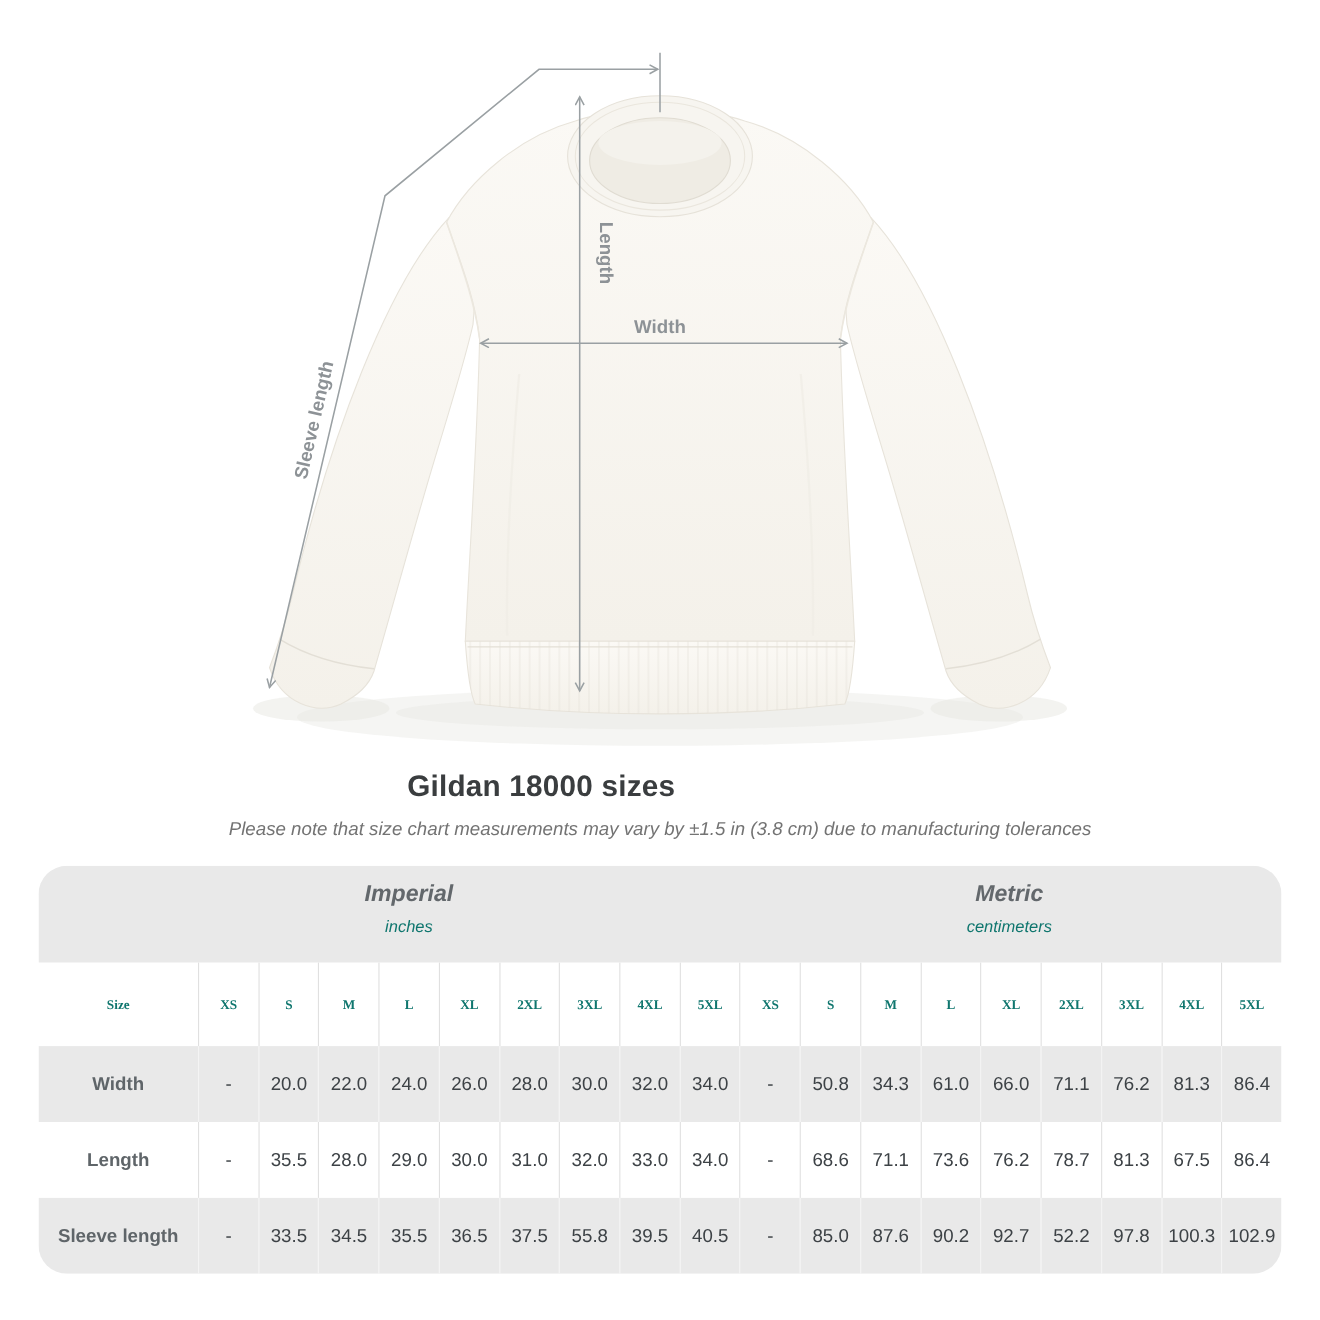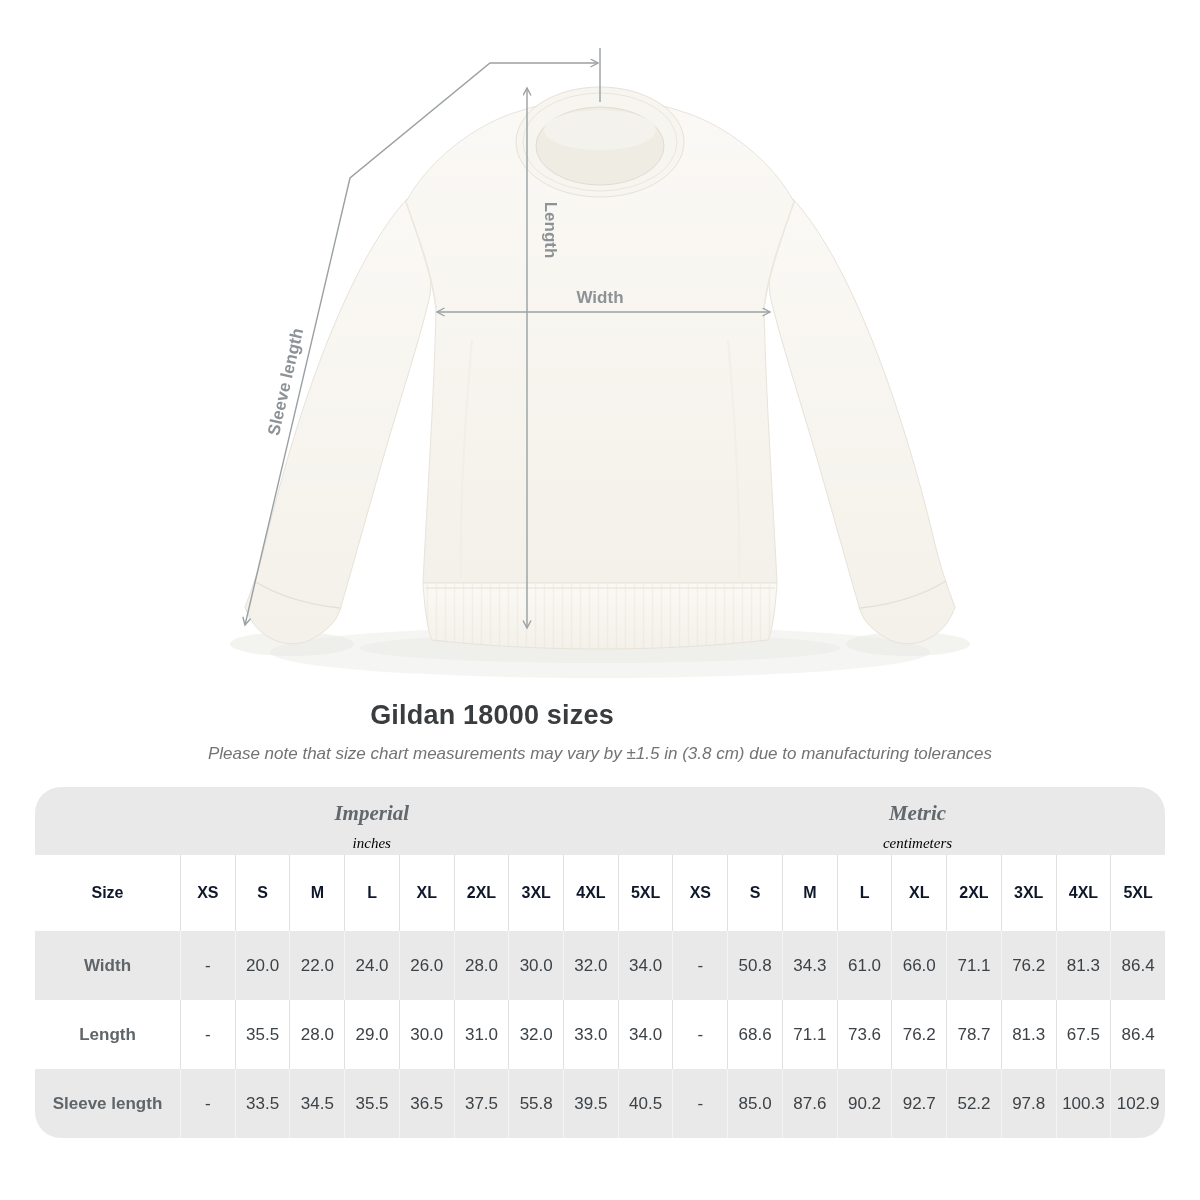--- a/index.html
+++ b/index.html
@@ -8,30 +8,30 @@
   
   .diagram{position:absolute;left:0;top:0;width:1200px;height:700px;}
   
   .title{position:absolute;left:0;top:700px;width:984px;text-align:center;
          font-size:27px;font-weight:bold;color:#3a3d3f;letter-spacing:.2px;}
   .subtitle{position:absolute;left:0;top:744px;width:1200px;text-align:center;
             font-size:17px;font-style:italic;color:#737373;}
   
   .size-table{position:absolute;left:35px;top:787px;width:1130px;border-radius:26px;
               overflow:hidden;background:#ffffff;}
-  .band{position:relative;height:68px;background:#e9e9e9;font-family:Liberation Serif, serif;}
+  .band{position:relative;height:88px;background:#e9e9e9;}
   .unit-group{position:absolute;top:14px;transform:translateX(-50%);text-align:center;}
   .unit-group .u-label{font-size:21px;font-weight:bold;font-style:italic;color:#63686c;}
-  .unit-group .u-sub{font-size:15px;font-style:italic;color:#000000;margin-top:9px;}
+  .unit-group .u-sub{font-size:15px;font-style:italic;color:#0f766e;margin-top:9px;}
   .ug-imperial{left:29.8%;}
   .ug-metric{left:78.1%;}
   .grid{display:grid;grid-template-columns:145px repeat(18,1fr);}
   .cell{display:flex;align-items:center;justify-content:center;background:#fff;}
   .cell.gray{background:#e9e9e9;}
-  .cell.head{height:76px;font-size:16px;font-weight:bold;color:#0f172a;}
+  .cell.head{height:76px;font-size:12px;font-weight:bold;color:#0f766e;font-family:Liberation Serif, serif;}
   .cell.rowlabel{height:69px;font-size:17px;font-weight:bold;color:#5f6569;}
   .cell.val{height:69px;font-size:17px;color:#3d4246;}
   .cell.sep{border-left:1px solid #e0e0e0;}
   .cell.gray.sep{border-left:1px solid #f4f4f4;}
 </style>
 </head>
 <body>
 
 <div class="page">
 

